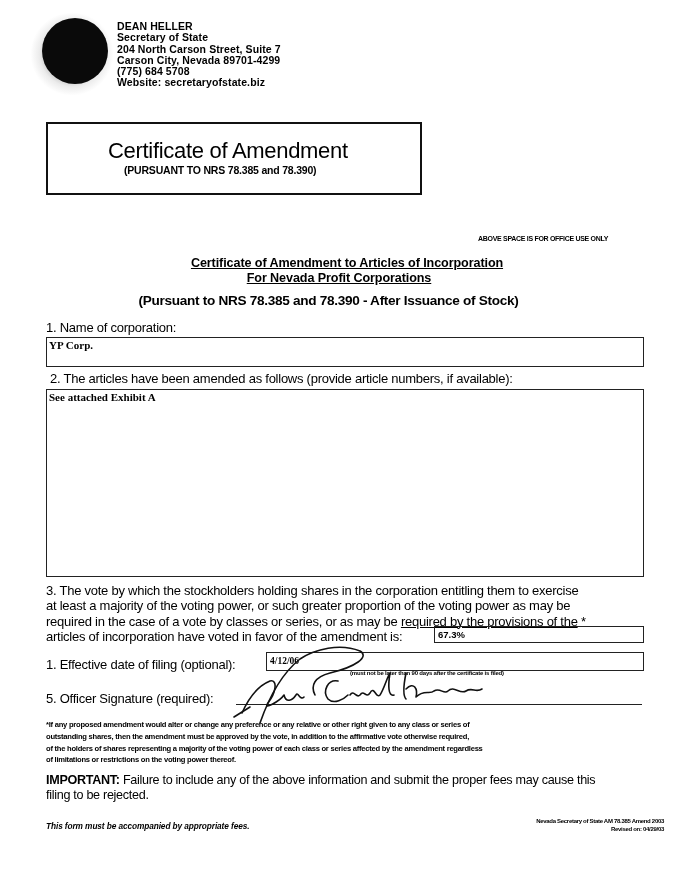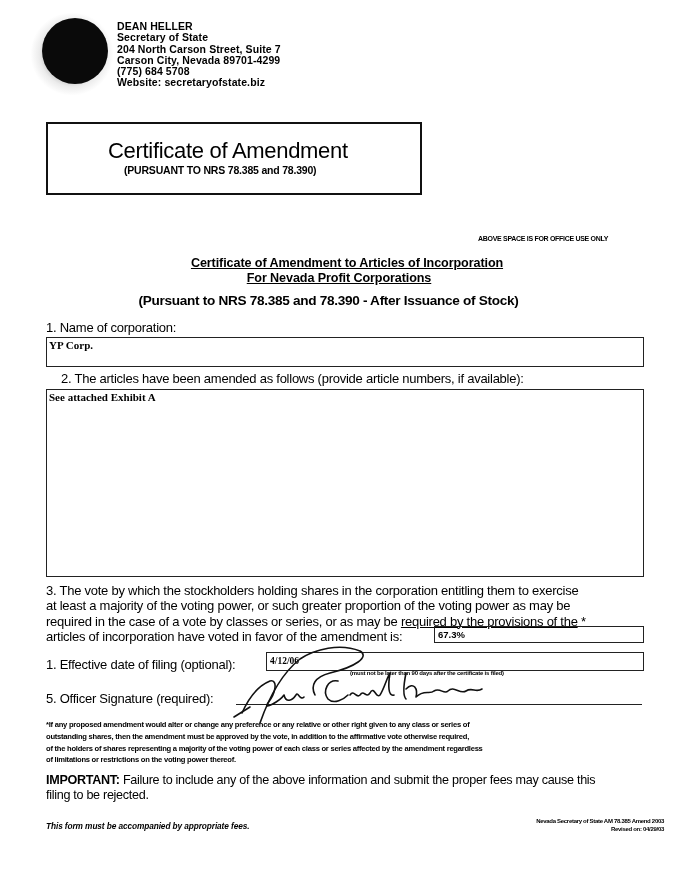--- a/index.html
+++ b/index.html
@@ -29,21 +29,21 @@
     .h2 { left: 0; width: 657px; text-align: center; top: 293px; font-weight: bold; font-size: 13.6px; letter-spacing: -0.3px; }
 
     .q { font-size: 13px; letter-spacing: -0.25px; white-space: nowrap; }
     .box { border: 1px solid #222; }
     .typed { font-family: "Liberation Serif", serif; font-weight: bold; font-size: 11px; }
 
     .q1 { left: 46px; top: 320px; }
     .q1box { left: 46px; top: 337px; width: 598px; height: 30px; }
     .q1val { left: 49px; top: 339px; }
 
-    .q2 { left: 61px; top: 371px; }
+    .q2 { left: 50px; top: 371px; }
     .q2box { left: 46px; top: 389px; width: 598px; height: 188px; }
     .q2val { left: 49px; top: 391px; }
 
     .q3 { left: 46px; top: 583px; line-height: 15.3px; }
     .q3 .ul { text-decoration: underline; margin-top: 28px; }
     .q3box { left: 434px; top: 626px; width: 210px; height: 17px; }
     .q3val { left: 438px; top: 629px; font-family: "Liberation Sans", sans-serif; font-size: 9.5px; font-weight: bold; }
 
     .q4 { left: 46px; top: 657px; }
     .q4box { left: 266px; top: 652px; width: 378px; height: 19px; }

